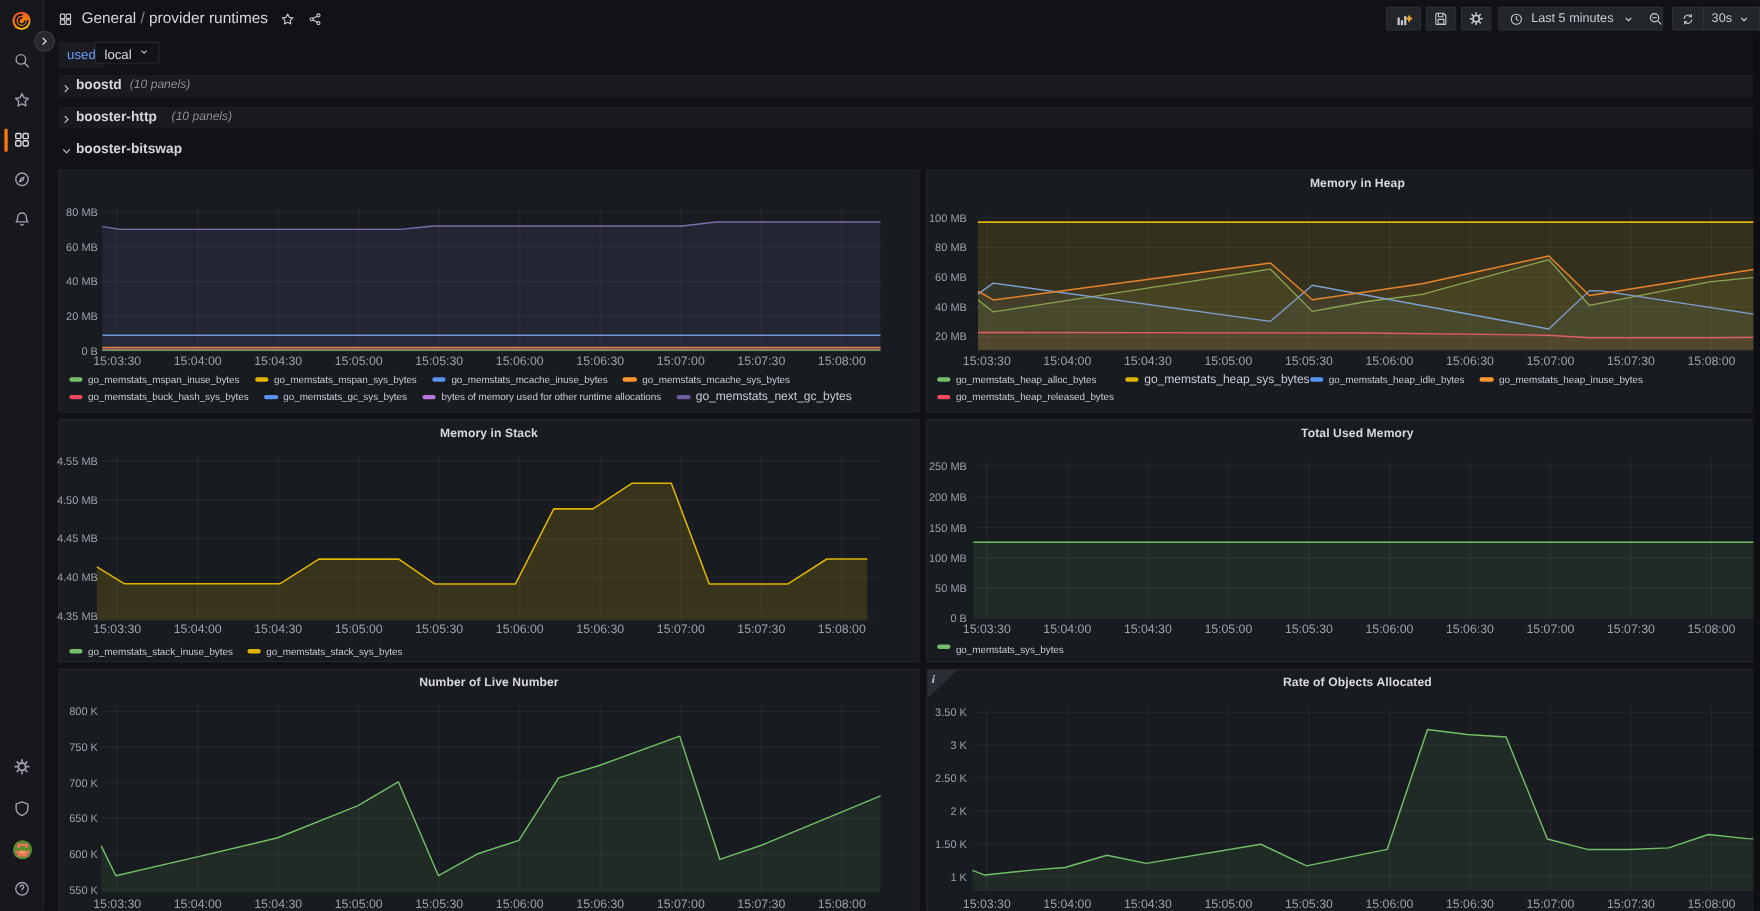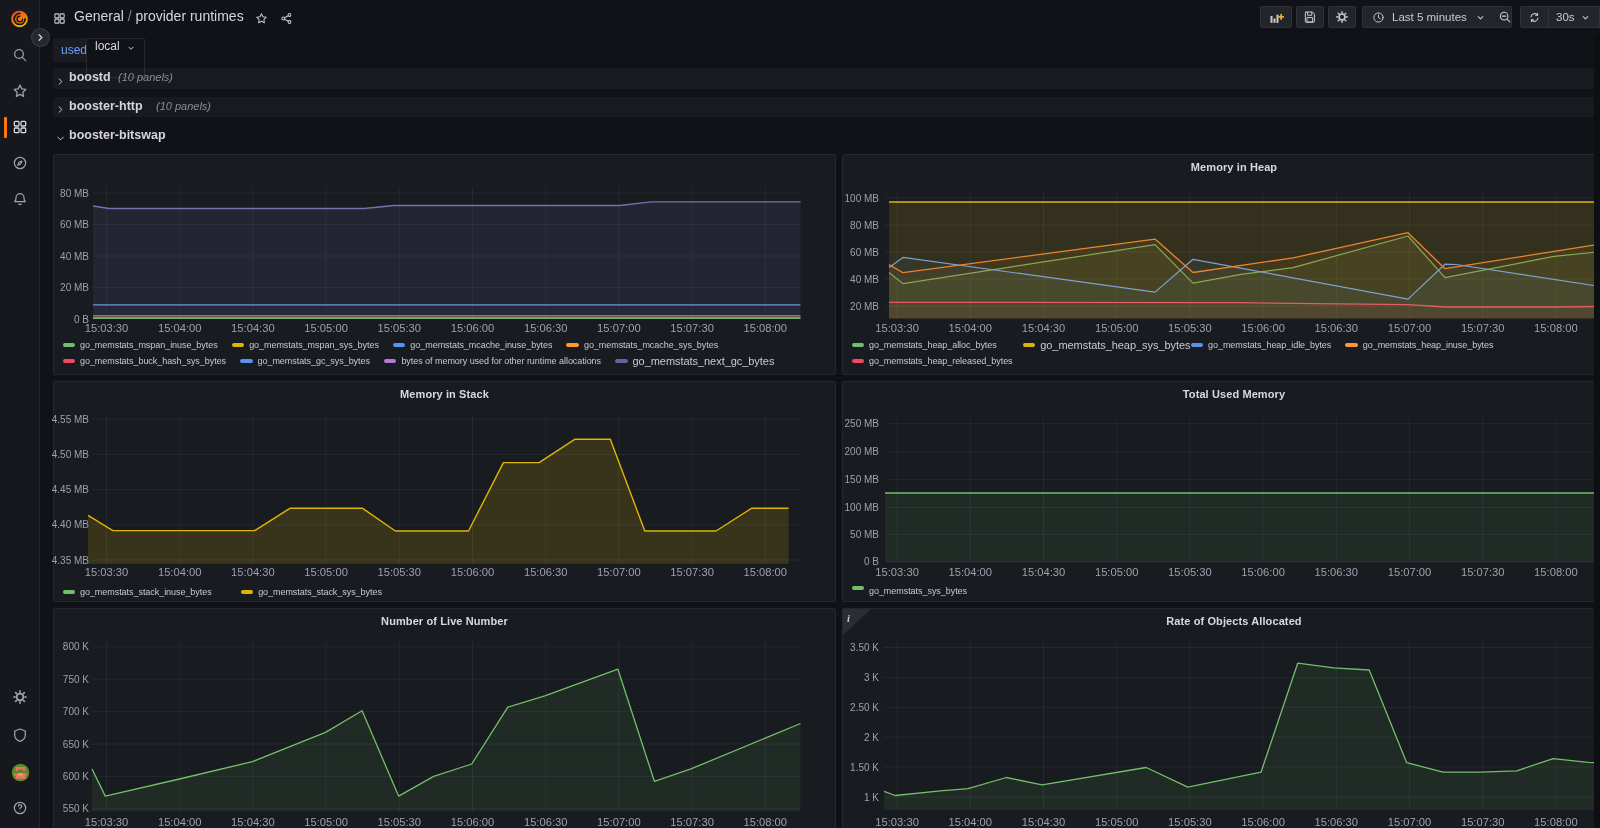--- a/index.html
+++ b/index.html
@@ -169,21 +169,21 @@
     <span style="margin-left:5px;display:flex">
       <svg width="11" height="11" viewBox="0 0 24 24" fill="none" stroke="#c9cbd2" stroke-width="2.2" stroke-linecap="round" stroke-linejoin="round">
         <path d="M7 10l5 5 5-5"></path>
       </svg>
     </span>
   </div>
 <div class="btn" style="left:1599px;top:6px;width:10px"></div>
 <div class="abs" style="left:53px;top:38px;height:24px;background:#1a1c22;border-radius:2px 0 0 2px;display:flex;align-items:center;padding:0 8px">
     <span style="color:#6e9fff;font-size:12px;font-weight:500">used</span>
   </div>
-<div class="abs" style="left:86px;top:38px;height:40px;background:#111217;border:1px solid rgba(204,204,220,0.12);border-radius:2px;display:flex;align-items:flex-start;padding:0 8px">
+<div class="abs" style="left:86px;top:38px;height:20px;background:#111217;border:1px solid rgba(204,204,220,0.12);border-radius:2px;display:flex;align-items:flex-end;padding:0 8px">
     <span style="color:#d8d9df;font-size:12px;font-weight:500">local</span>
     <span style="margin-left:6px"><svg width="10" height="10" viewBox="0 0 24 24" fill="none" stroke="#c9cbd3" stroke-width="2.4" stroke-linecap="round" stroke-linejoin="round">
         <path d="M7 10l5 5 5-5"></path>
       </svg></span>
   </div>
 <div class="abs" style="left:53px;top:68px;width:1541px;height:21px;background:rgba(204,204,220,0.045);border-radius:2px"></div>
 <div class="abs" style="left:55px;top:73px;width:11px;height:11px"><svg width="11" height="11" viewBox="0 0 24 24" fill="none" stroke="#cdced6" stroke-width="2.1" stroke-linecap="round" stroke-linejoin="round">
       <path d="M9 6l6 6-6 6"></path>
     </svg></div>
 <div class="abs" style="left:69px;top:70px;font-size:12.5px;font-weight:700;color:#d5d6dc">boostd</div>
@@ -349,21 +349,21 @@
       <text x="345.3" y="193.5" text-anchor="middle" font-size="11.2" fill="#9da1aa">15:05:30</text>
       <text x="418.5" y="193.5" text-anchor="middle" font-size="11.2" fill="#9da1aa">15:06:00</text>
       <text x="491.70000000000005" y="193.5" text-anchor="middle" font-size="11.2" fill="#9da1aa">15:06:30</text>
       <text x="564.9" y="193.5" text-anchor="middle" font-size="11.2" fill="#9da1aa">15:07:00</text>
       <text x="638.1" y="193.5" text-anchor="middle" font-size="11.2" fill="#9da1aa">15:07:30</text>
       <text x="711.3000000000001" y="193.5" text-anchor="middle" font-size="11.2" fill="#9da1aa">15:08:00</text>
     </svg>
     <div class="ptitle">Memory in Stack</div>
     <div style="position:absolute;left:8.5px;top:203.5px;height:12px;display:flex;align-items:center;white-space:nowrap">
       <span style="display:inline-block;width:12.5px;height:4px;border-radius:2px;background:#73bf69;margin-right:5px"></span>
-      <span style="font-size:9px;color:#c8cad3;margin-right:29px;letter-spacing:-0.05px">go_memstats_stack_inuse_bytes</span>
+      <span style="font-size:9px;color:#c8cad3;margin-right:13px;letter-spacing:-0.05px">go_memstats_stack_inuse_bytes</span>
       <span style="display:inline-block;width:12.5px;height:4px;border-radius:2px;background:#e0b404;margin-right:5px"></span>
       <span style="font-size:9px;color:#c8cad3;margin-right:14px;letter-spacing:-0.05px">go_memstats_stack_sys_bytes</span>
     </div>
   </div>
 <div class="panel" style="left:842px;top:381px;width:784px;height:221px">
     <svg width="784" height="221" viewBox="0 0 784 221" style="position:absolute;left:0;top:0;overflow:visible">
       <line x1="42" y1="41.7" x2="784" y2="41.7" stroke="rgba(204,204,220,0.065)" stroke-width="1"></line>
       <line x1="42" y1="69.7" x2="784" y2="69.7" stroke="rgba(204,204,220,0.065)" stroke-width="1"></line>
       <line x1="42" y1="97.7" x2="784" y2="97.7" stroke="rgba(204,204,220,0.065)" stroke-width="1"></line>
       <line x1="42" y1="125.4" x2="784" y2="125.4" stroke="rgba(204,204,220,0.065)" stroke-width="1"></line>

